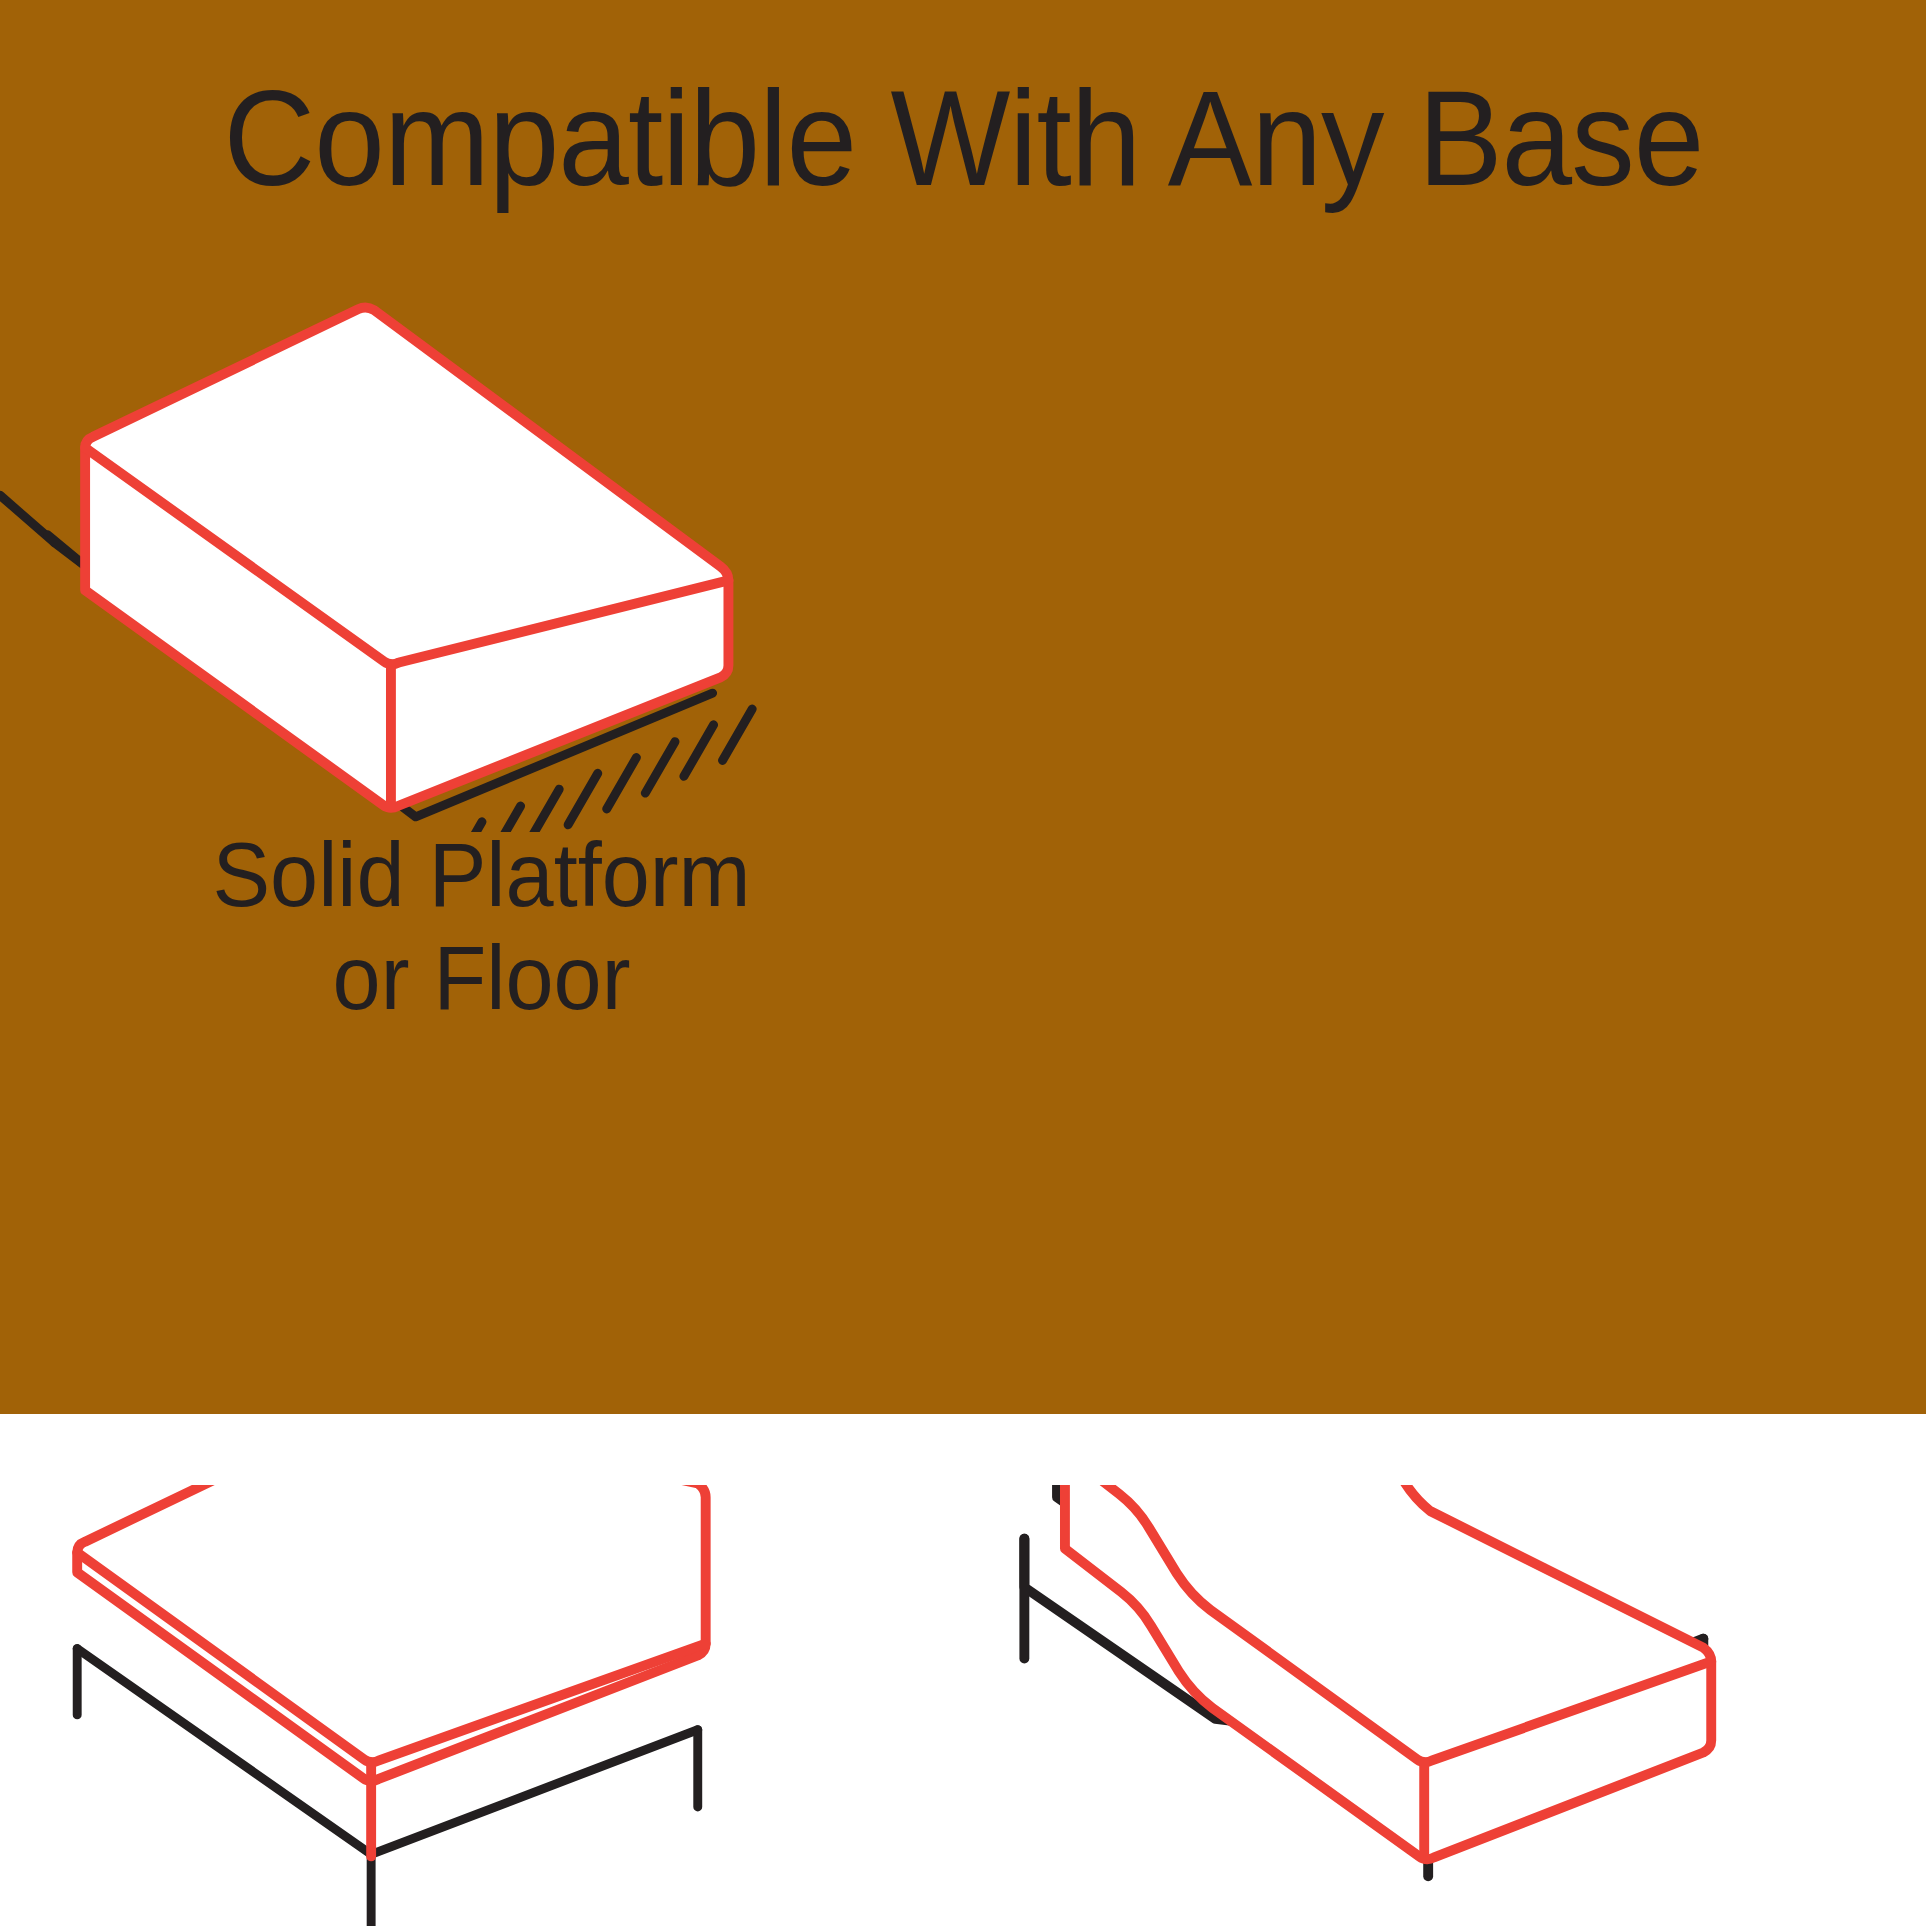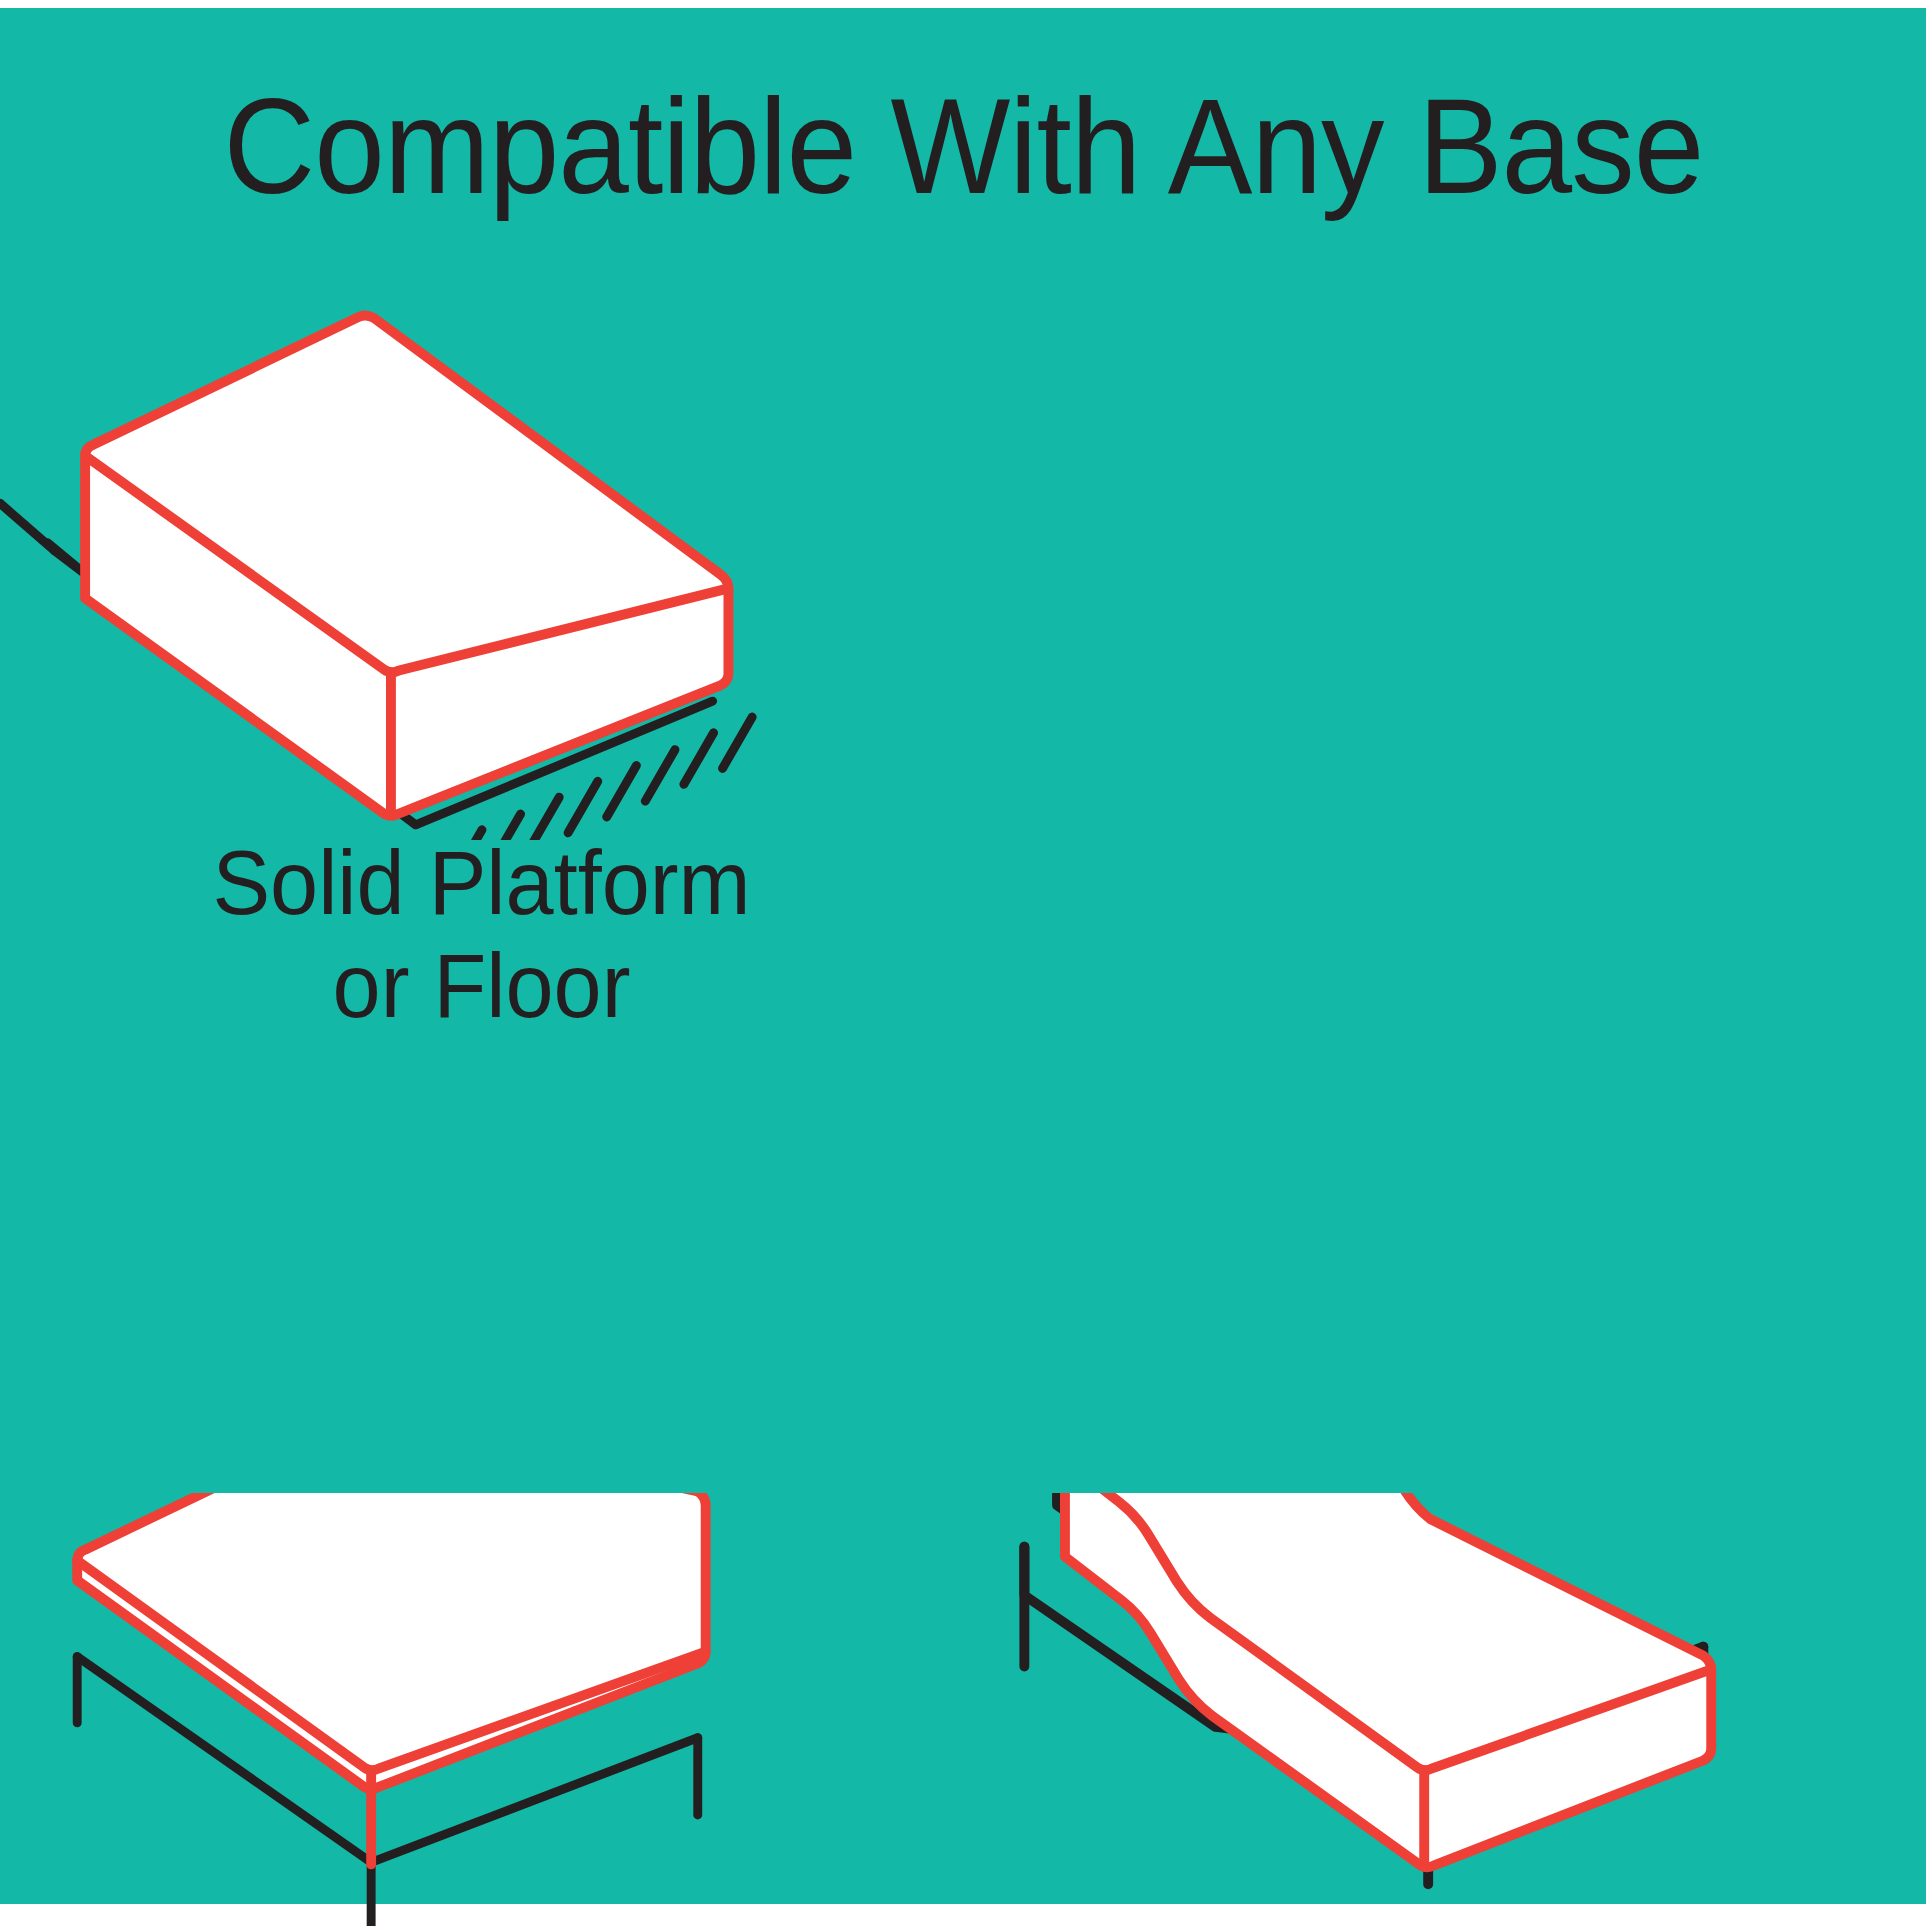--- a/index.html
+++ b/index.html
@@ -9,23 +9,22 @@
   }
   body {
     width: 1927px;
     height: 1927px;
     font-family: "Liberation Sans", sans-serif;
     overflow: hidden;
   }
   #infographic {
     position: relative;
     width: 1927px;
-    height: 1896px;
-    background: #14b8a6;
-    margin-top: 8px;
+    height: 1414px;
+    background: #a16207;
   }
   .page-title {
     position: absolute;
     left: 0;
     top: 71px;
     width: 1927px;
     text-align: center;
     font-size: 135px;
     line-height: 1.0;
     font-weight: 400;

